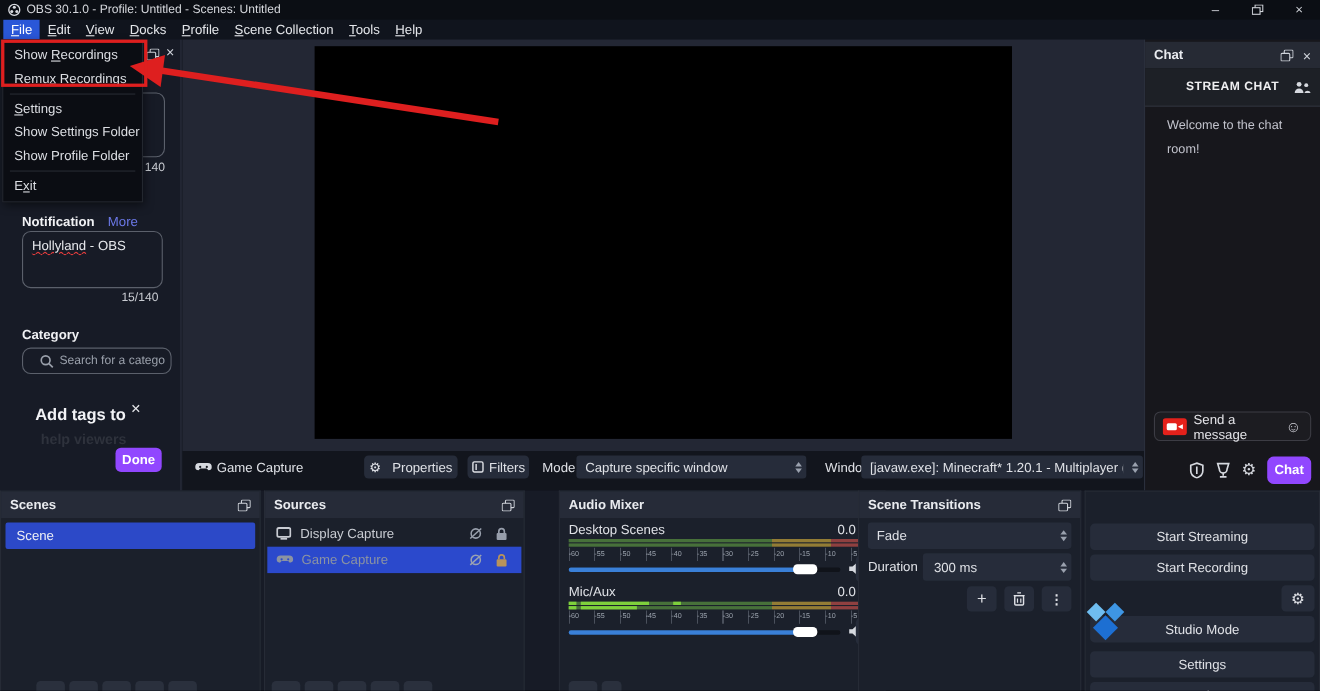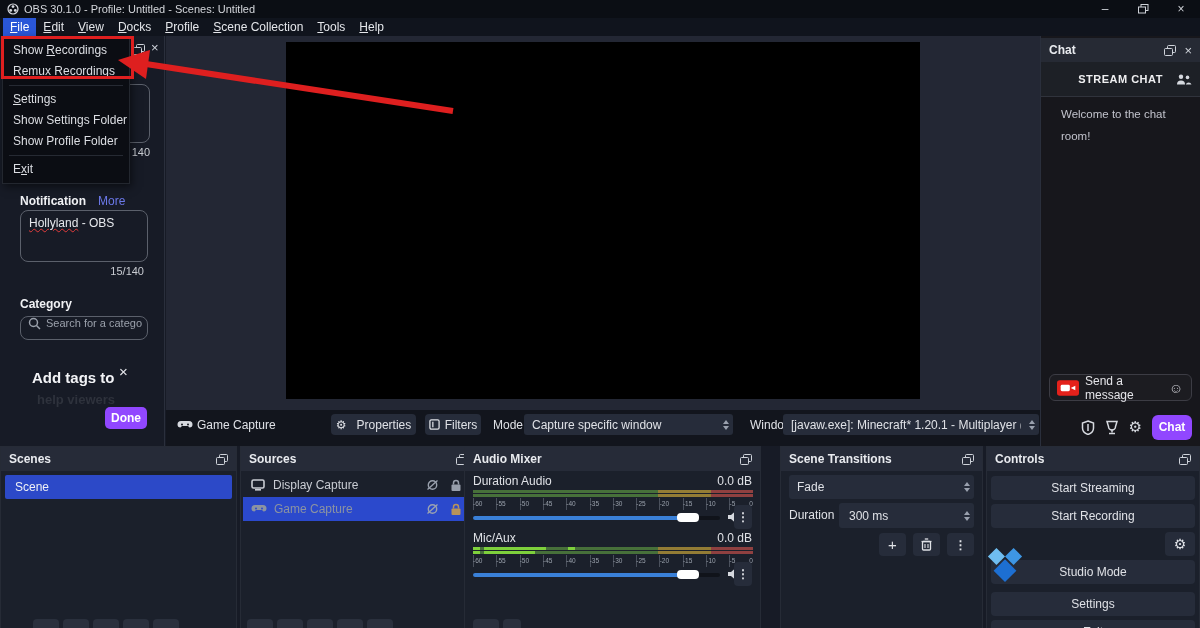--- a/index.html
+++ b/index.html
@@ -107,21 +107,21 @@
     <span class="abs" style="left:98px;top:158px;color:#6b78e8;">More</span>
 
     <div class="rounded-box" style="left:20px;top:174px;width:126px;height:50px;">
       <div style="padding:5px 8px;color:#e6e8ec;">
         <span class="wavy">Hollyland</span><span> - OBS</span>
       </div>
     </div>
     <span class="abs" style="right:20px;top:229px;font-size:11px;color:#c9ccd2;">15/140</span>
 
     <span class="abs" style="left:20px;top:261px;font-weight:bold;color:#f0f1f4;">Category</span>
-    <div class="rounded-box" style="left:20px;top:280px;width:126px;height:22px;display:flex;align-items:flex-start;">
+    <div class="rounded-box" style="left:20px;top:280px;width:126px;height:22px;display:flex;align-items:center;padding-left:8px;">
       <span style="margin:0 5px 0 7px;display:flex;">
         <svg width="13" height="13" viewBox="0 0 13 13">
             <circle cx="5.5" cy="5.5" r="4" fill="none" stroke="#9aa0ab" stroke-width="1.5"></circle>
             <line x1="8.5" y1="8.5" x2="12" y2="12" stroke="#9aa0ab" stroke-width="1.5"></line>
           </svg>
       </span>
       <span style="font-size:11px;color:#9aa0ab;white-space:nowrap;overflow:hidden;">Search for a catego</span>
     </div>
 
     <span class="abs" style="left:32px;top:333px;font-size:15px;font-weight:bold;color:#f2f3f6;">Add tags to</span>
@@ -305,33 +305,33 @@
           </svg>
       </span>
     </div>
     <span class="stub" style="left:6px;"></span>
     <span class="stub" style="left:36px;"></span>
     <span class="stub" style="left:66px;"></span>
     <span class="stub" style="left:96px;"></span>
     <span class="stub" style="left:126px;"></span>
   </div>
 
-  <div class="panel" style="left:464px;width:297px;">
+  <div class="panel" style="left:508px;width:297px;">
     <div class="panel-header">
       <span>Audio Mixer</span>
       <span class="popup-ic">
         <svg width="12" height="11" viewBox="0 0 12 11">
             <rect x="3.5" y="0.5" width="8" height="7" rx="1" fill="none" stroke="#cfd3da"></rect>
             <rect x="0.5" y="3.5" width="8" height="7" rx="1" fill="#262b38" stroke="#cfd3da"></rect>
           </svg>
       </span>
     </div>
 
     <div class="abs" style="left:8px;right:8px;top:27px;display:flex;justify-content:space-between;">
-      <span>Duration Audio</span>
+      <span>Desktop Scenes</span>
       <span>0.0 dB</span>
     </div>
     <div class="abs" style="left:8px;top:43px;width:280px;">
       <div class="meter-bar"></div>
         <div style="height:1px;"></div>
         <div class="meter-bar"></div>
     </div>
     <div class="abs tick-row" style="left:8px;top:51px;width:280px;height:10px;">
       <span>-60</span>
         <span>-55</span>
@@ -442,29 +442,20 @@
             <line x1="3.8" y1="1" x2="7.2" y2="1" stroke="#dfe1e6" stroke-width="1.3"></line>
             <line x1="4" y1="6" x2="4" y2="10" stroke="#dfe1e6" stroke-width="1.1"></line>
             <line x1="7" y1="6" x2="7" y2="10" stroke="#dfe1e6" stroke-width="1.1"></line>
           </svg>
       </div>
       <div class="btn i-dots" style="width:27px;height:23px;font-weight:bold;"></div>
     </div>
   </div>
 
   <div class="panel" style="left:986px;width:214px;">
-    <div class="panel-header">
-      <span>Controls</span>
-      <span class="popup-ic">
-        <svg width="12" height="11" viewBox="0 0 12 11">
-            <rect x="3.5" y="0.5" width="8" height="7" rx="1" fill="none" stroke="#cfd3da"></rect>
-            <rect x="0.5" y="3.5" width="8" height="7" rx="1" fill="#262b38" stroke="#cfd3da"></rect>
-          </svg>
-      </span>
-    </div>
     <div class="btn abs" style="left:4px;right:4px;top:29px;height:24px;">Start Streaming</div>
     <div class="btn abs" style="left:4px;right:4px;top:57px;height:24px;">Start Recording</div>
     <div class="btn abs i-gear" style="right:4px;top:85px;width:30px;height:24px;font-size:14px;"></div>
     <div class="btn abs" style="left:4px;right:4px;top:113px;height:24px;">Studio Mode</div>
     <div class="btn abs" style="left:4px;right:4px;top:145px;height:24px;">Settings</div>
     <div class="btn abs" style="left:4px;right:4px;top:173px;height:24px;">Exit</div>
   </div>
 
   <div class="file-menu">
     <div class="fm-item">Show <u>R</u>ecordings</div>

